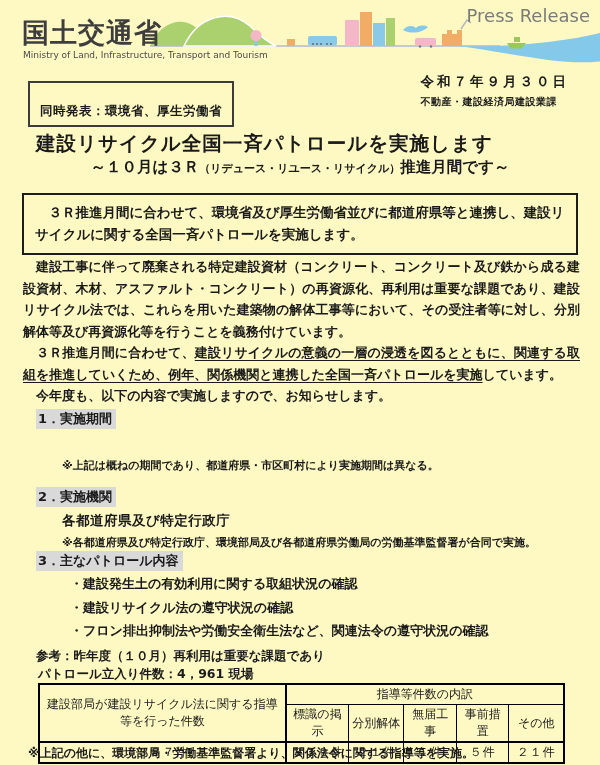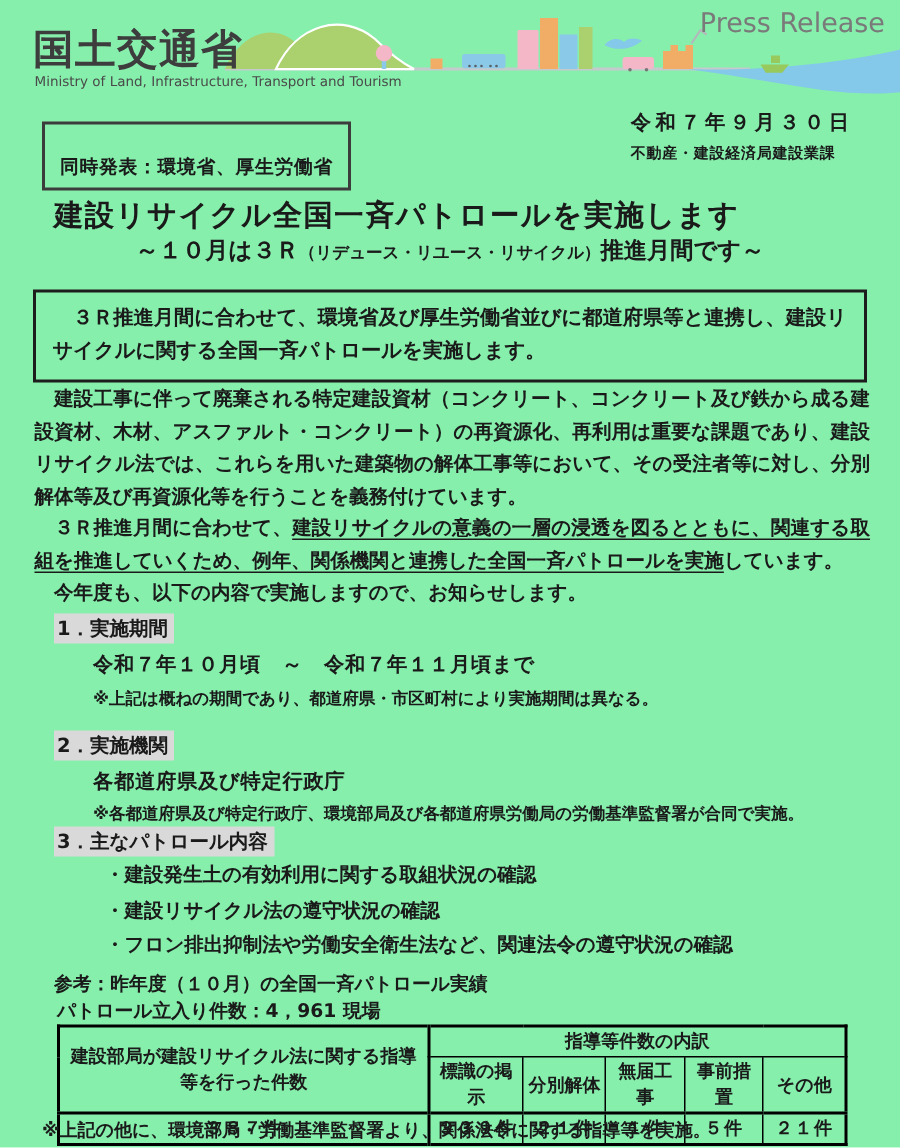--- a/index.html
+++ b/index.html
@@ -5,21 +5,21 @@
   * { margin: 0; padding: 0; box-sizing: border-box; }
   html, body { background: #ffffff; }
   body {
     width: 600px; height: 765px;
     font-family: "DejaVu Sans", sans-serif;
     color: #1a1a1a;
   }
   .page {
     position: relative;
     width: 600px; height: 765px;
-    background: #86efac;
+    background: #fef9c3;
     overflow: hidden;
   }
   
   .logo-ja {
     position: absolute; left: 22px; top: 15px;
     font-size: 27px; font-weight: bold; color: #3d3d3d; letter-spacing: 1px;
     z-index: 3;
   }
   .logo-en {
     position: absolute; left: 23px; top: 50px;
@@ -77,21 +77,21 @@
   .sec-line { position: absolute; left: 62px; font-size: 13.5px; font-weight: bold; letter-spacing: 0.5px; }
   .sec-note { position: absolute; left: 62px; font-size: 11px; font-weight: bold; }
   .sec-items { position: absolute; left: 70px; font-size: 13px; font-weight: bold; line-height: 23.5px; }
   
   .ref-1 { position: absolute; left: 36px; top: 648px; font-size: 12.5px; font-weight: bold; }
   .ref-2 { position: absolute; left: 38px; top: 666px; font-size: 12.5px; font-weight: bold; }
   
   .tbl {
     position: absolute; left: 38px; top: 683px;
     width: 527px; border-collapse: collapse;
-    font-size: 12px; font-weight: bold;
+    font-size: 12px; font-weight: normal;
   }
   .tbl td {
     border: 1px solid #000; text-align: center; vertical-align: middle;
     padding: 1px 2px;
   }
   .tbl { border: 2px solid #000; }
   .tbl td.c1 { border-right: 2px solid #000; width: 47%; line-height: 17px; }
   .tbl tr.head1 td { height: 17px; }
   .tbl tr.head2 td { height: 18px; }
   .tbl tr.vals td { height: 21px; border-top: 2px solid #000; letter-spacing: 1px; }
@@ -162,35 +162,34 @@
 
   <div class="summary-box">　３Ｒ推進月間に合わせて、環境省及び厚生労働省並びに都道府県等と連携し、建設リサイクルに関する全国一斉パトロールを実施します。</div>
 
   <div class="body-block">
     <div>　建設工事に伴って廃棄される特定建設資材（コンクリート、コンクリート及び鉄から成る建設資材、木材、アスファルト・コンクリート）の再資源化、再利用は重要な課題であり、建設リサイクル法では、これらを用いた建築物の解体工事等において、その受注者等に対し、分別解体等及び再資源化等を行うことを義務付けています。</div>
     <div><span>　３Ｒ推進月間に合わせて、</span><span class="ul">建設リサイクルの意義の一層の浸透を図るとともに、関連する取組を推進していくため、例年、関係機関と連携した全国一斉パトロールを実施</span><span>しています。</span></div>
     <div>　今年度も、以下の内容で実施しますので、お知らせします。</div>
   </div>
 
   <div class="sec-heading" style="top:409px">1．実施期間</div>
-  <div class="sec-line" style="top:434px">令和７年１０月頃　～　令和７年１１月頃まで</div>
   <div class="sec-note" style="top:458px">※上記は概ねの期間であり、都道府県・市区町村により実施期間は異なる。</div>
 
   <div class="sec-heading" style="top:487px">2．実施機関</div>
   <div class="sec-line" style="top:512px">各都道府県及び特定行政庁</div>
   <div class="sec-note" style="top:535px">※各都道府県及び特定行政庁、環境部局及び各都道府県労働局の労働基準監督署が合同で実施。</div>
 
   <div class="sec-heading" style="top:551px">3．主なパトロール内容</div>
   <div class="sec-items" style="top:572px">
     <div>・建設発生土の有効利用に関する取組状況の確認</div>
     <div>・建設リサイクル法の遵守状況の確認</div>
     <div>・フロン排出抑制法や労働安全衛生法など、関連法令の遵守状況の確認</div>
   </div>
 
-  <div class="ref-1">参考：昨年度（１０月）の全国一斉パトロール実績</div>
+  <div class="ref-1">参考：昨年度（１０月）再利用は重要な課題であり</div>
   <div class="ref-2">パトロール立入り件数：4，961 現場</div>
 
   <table class="tbl">
     <tbody>
       <tr class="head1">
         <td class="c1" rowspan="2">建設部局が建設リサイクル法に関する指導等を行った件数</td>
         <td colspan="5">指導等件数の内訳</td>
       </tr>
       <tr class="head2">
         <td style="width:12%">標識の掲示</td>

